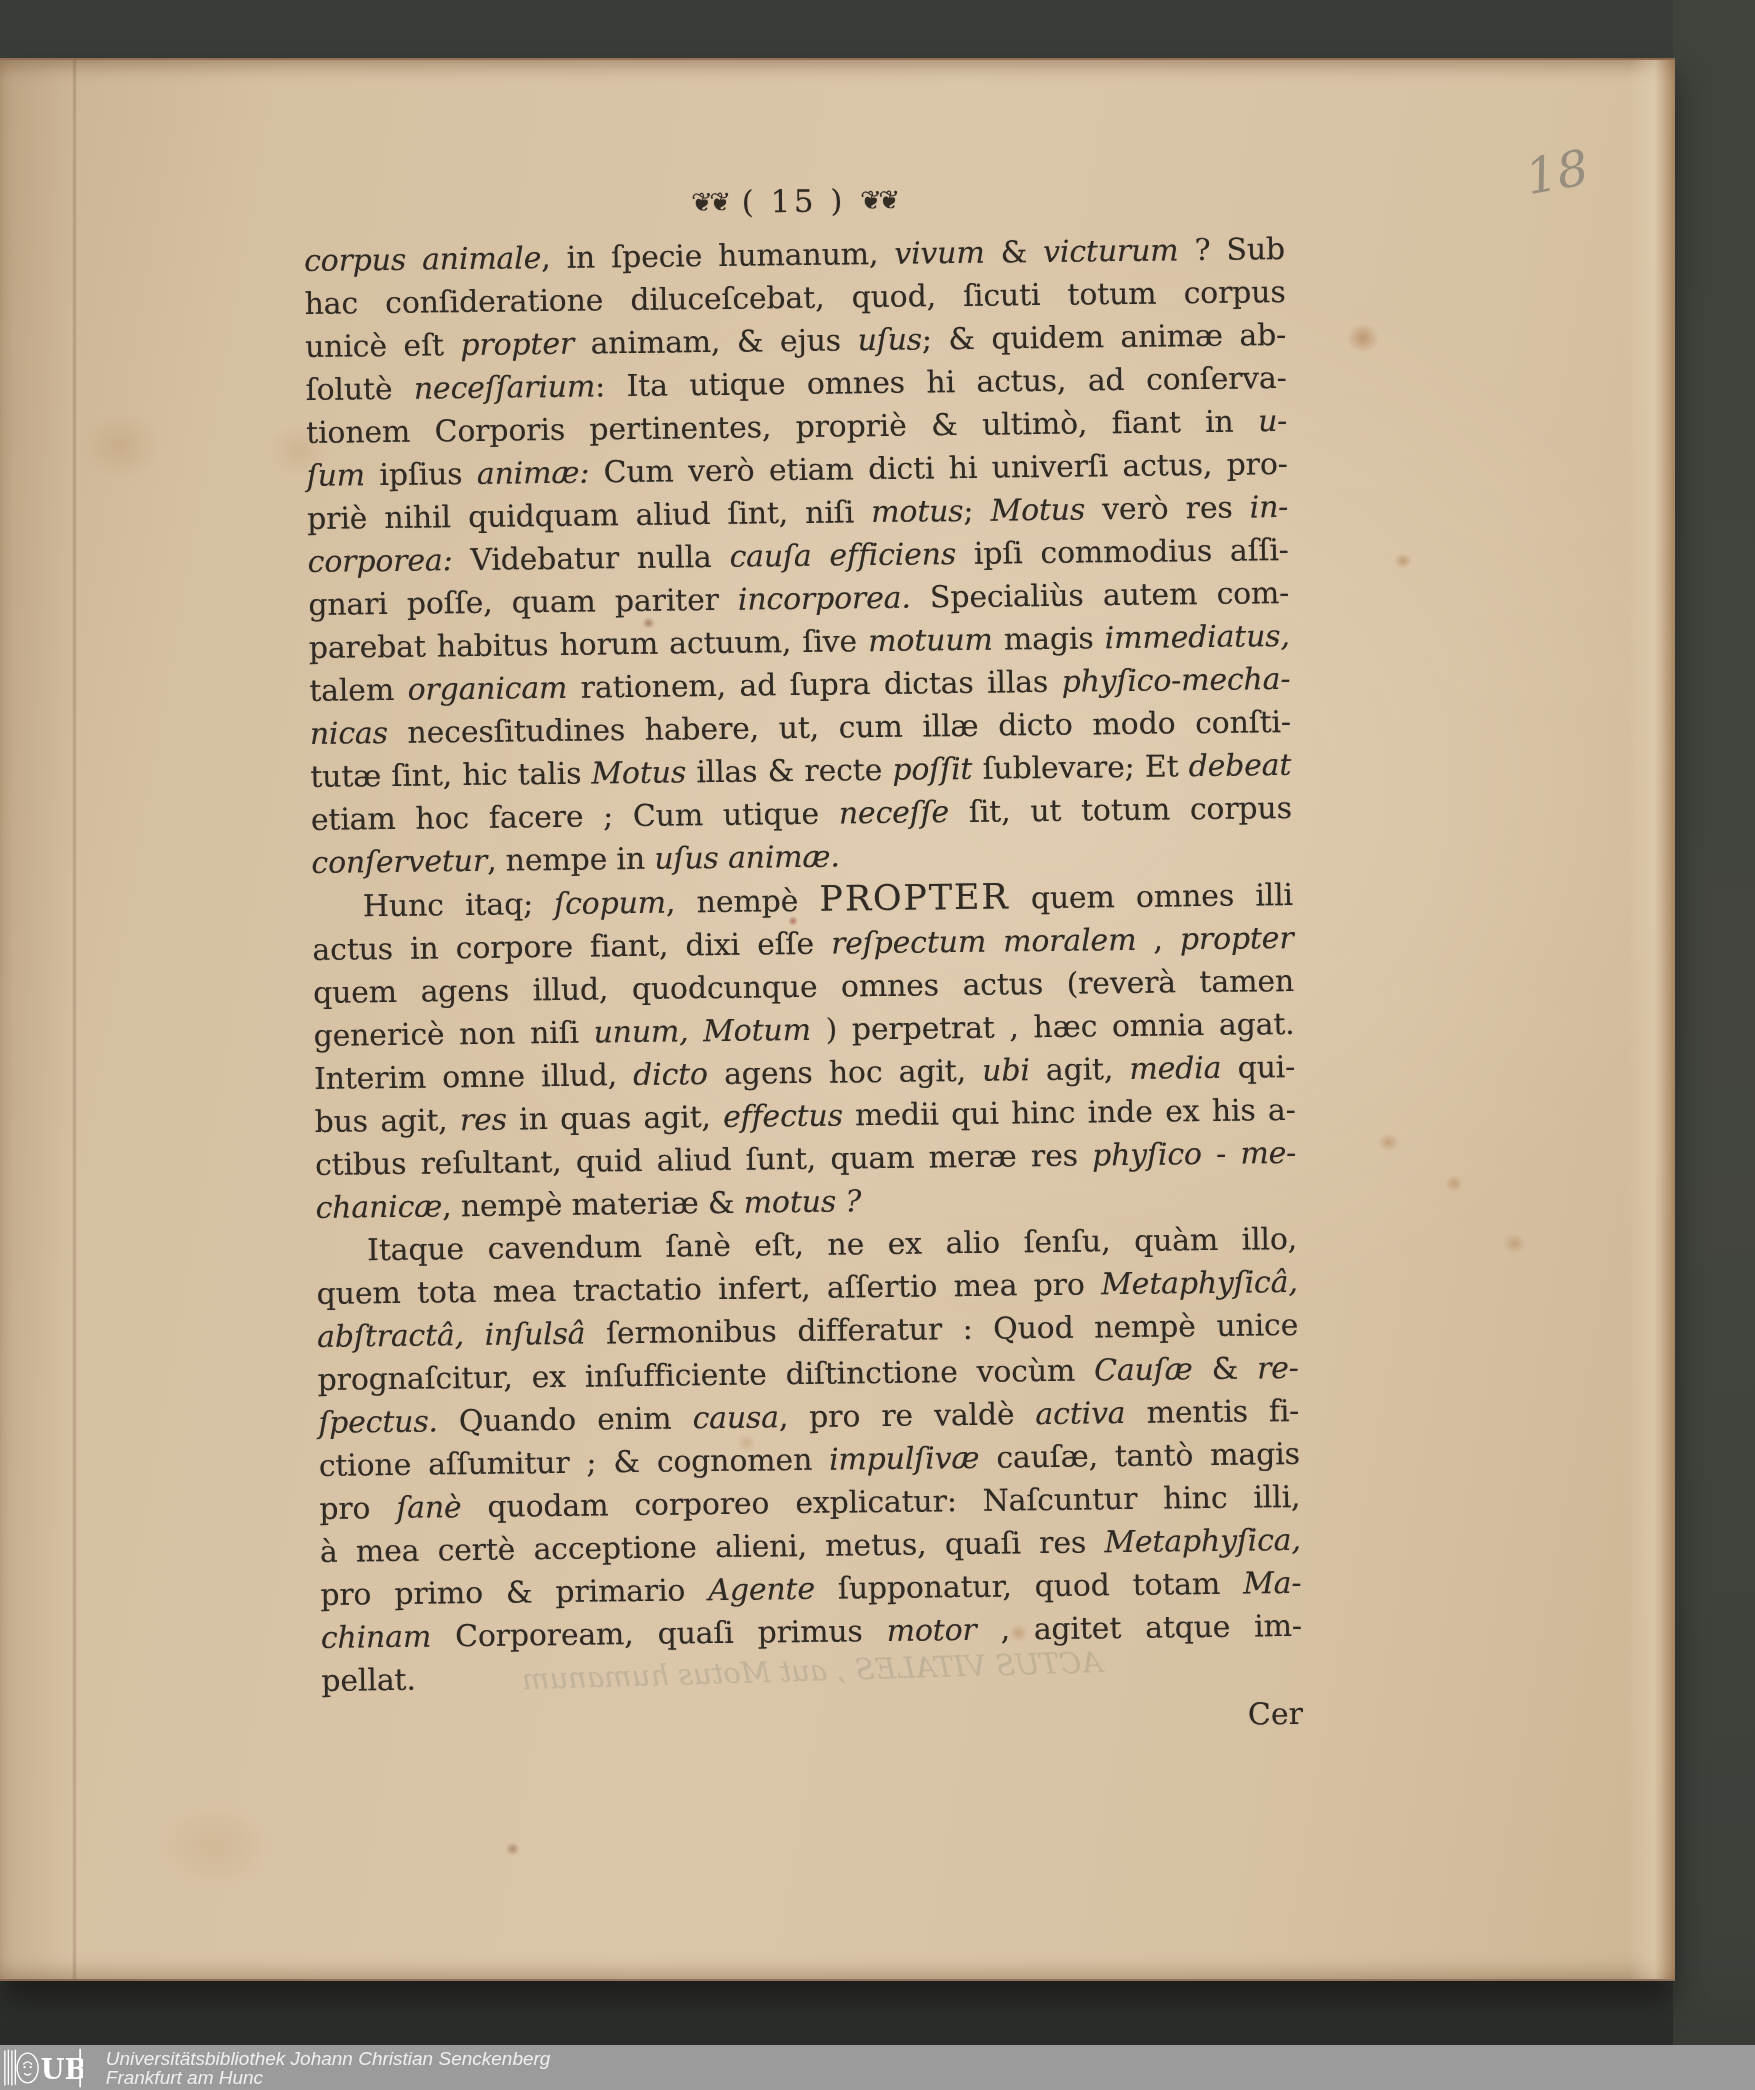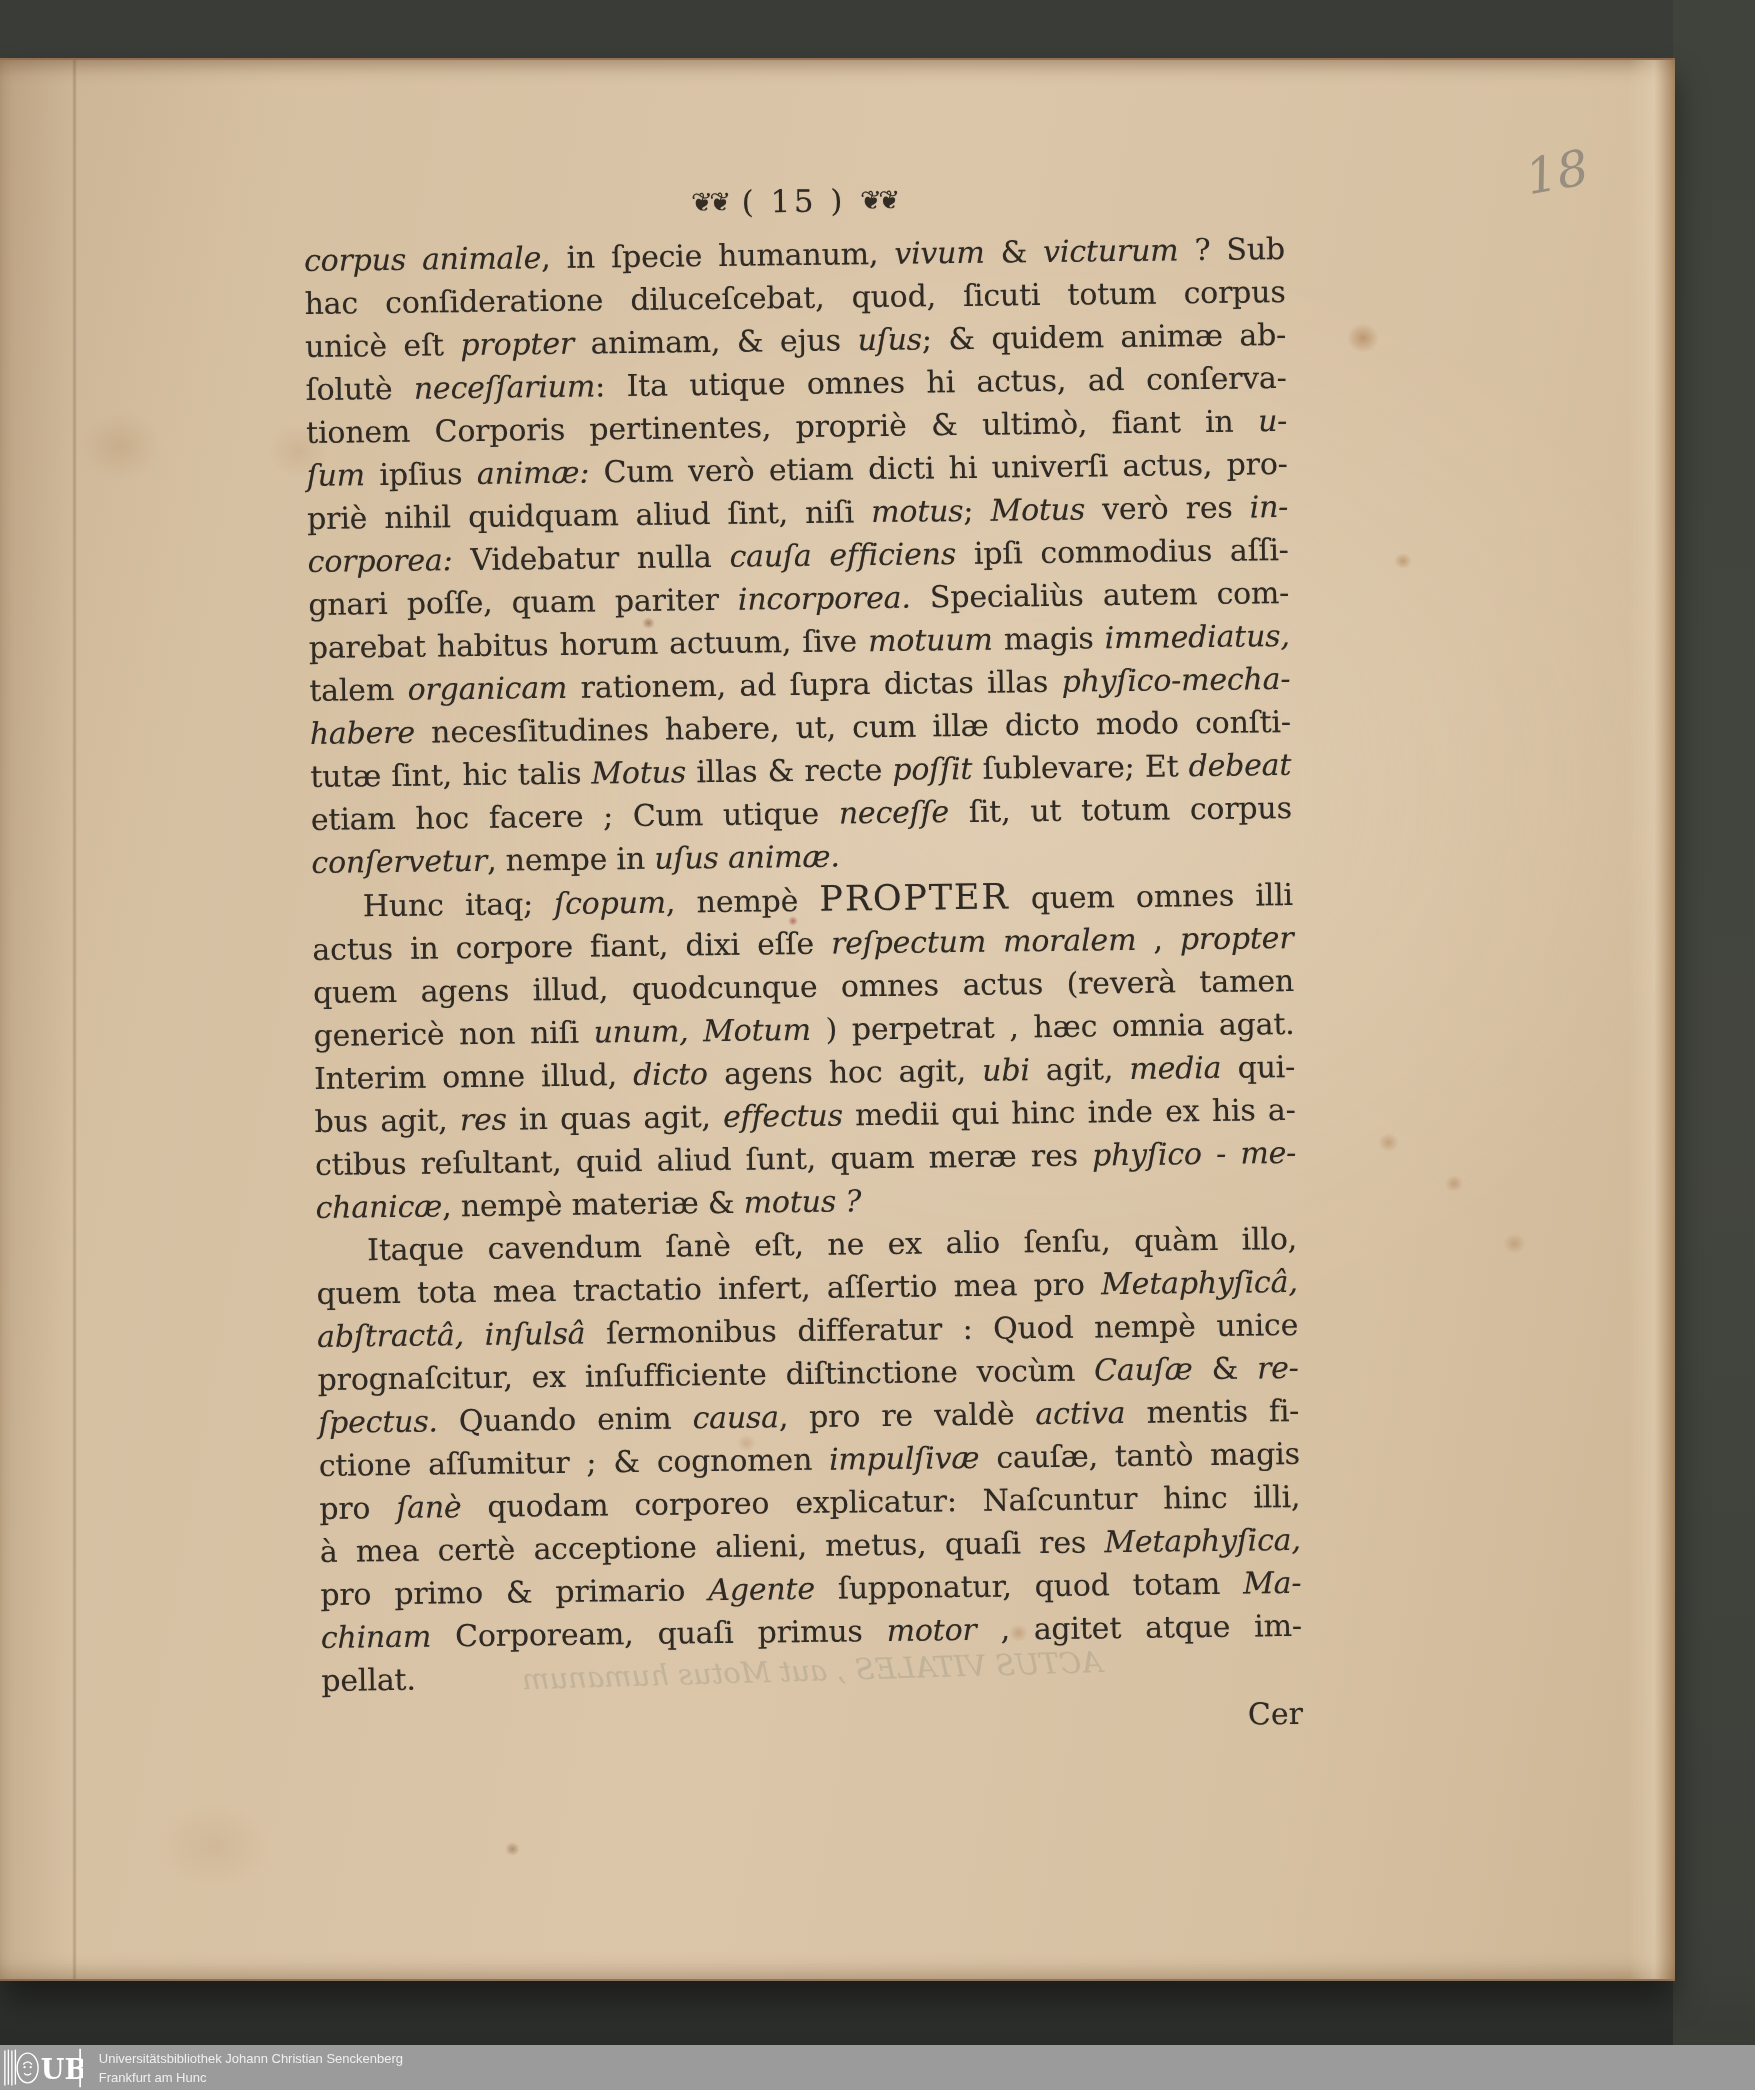--- a/index.html
+++ b/index.html
@@ -48,21 +48,21 @@
   .bleedthrough{position:absolute;left:61px;top:1487px;width:720px;
         transform:scaleX(-1) rotate(1deg);opacity:.17;color:#4d5f52;
         font-size:29px;white-space:nowrap;pointer-events:none;}
   .handwritten{position:absolute;left:1526px;top:84px;font-size:49px;font-style:italic;
         color:#8d8679;opacity:.85;transform:rotate(-10deg);
         font-family:"DejaVu Serif",serif;}
   
   .footer{position:absolute;left:0;bottom:0;width:1756px;height:46px;background:#9b9b9b;
         display:flex;align-items:center;font-family:"Liberation Sans",sans-serif;gap:16px;}
   .logo{width:81px;height:42px;margin-left:1.8px;flex:0 0 auto;}
-  .footer-text{color:#efefef;font-size:13px;line-height:19.3px;}
+  .footer-text{margin-left:7px;color:#efefef;font-size:19px;line-height:19.3px;font-style:italic;}
 </style>
 </head>
 <body>
 
 <div id="screen">
 
   <div class="paper">
     <div class="gutter-shade"></div>
     <div class="crease"></div>
 
@@ -94,21 +94,21 @@
           <div class="line"><span class="ro">hac conſideratione diluceſcebat, quod, ſicuti totum corpus</span></div>
           <div class="line"><span class="ro">unicè eſt </span><span class="it">propter</span><span class="ro"> animam, &amp; ejus </span><span class="it">uſus</span><span class="ro">; &amp; quidem animæ ab-</span></div>
           <div class="line"><span class="ro">ſolutè </span><span class="it">neceſſarium</span><span class="ro">:  Ita utique omnes hi actus, ad conſerva-</span></div>
           <div class="line"><span class="ro">tionem Corporis pertinentes, propriè &amp; ultimò, fiant in </span><span class="it">u-</span></div>
           <div class="line"><span class="it">ſum</span><span class="ro"> ipſius </span><span class="it">animæ:</span><span class="ro"> Cum verò etiam dicti hi univerſi actus, pro-</span></div>
           <div class="line"><span class="ro">priè nihil quidquam aliud ſint, niſi </span><span class="it">motus</span><span class="ro">;  </span><span class="it">Motus</span><span class="ro"> verò res </span><span class="it">in-</span></div>
           <div class="line"><span class="it">corporea:</span><span class="ro">  Videbatur nulla </span><span class="it">cauſa efficiens</span><span class="ro"> ipſi commodius aſſi-</span></div>
           <div class="line"><span class="ro">gnari poſſe, quam pariter </span><span class="it">incorporea.</span><span class="ro">   Specialiùs autem com-</span></div>
           <div class="line"><span class="ro">parebat habitus horum actuum, ſive </span><span class="it">motuum</span><span class="ro"> magis </span><span class="it">immediatus,</span></div>
           <div class="line"><span class="ro">talem </span><span class="it">organicam</span><span class="ro"> rationem, ad ſupra dictas illas </span><span class="it">phyſico-mecha-</span></div>
-          <div class="line"><span class="it">habere</span><span class="ro"> necesſitudines habere, ut, cum illæ dicto modo conſti-</span></div>
+          <div class="line"><span class="it">nicas</span><span class="ro"> necesſitudines habere, ut, cum illæ dicto modo conſti-</span></div>
           <div class="line"><span class="ro">tutæ ſint, hic talis </span><span class="it">Motus</span><span class="ro"> illas &amp; recte </span><span class="it">poſſit</span><span class="ro"> ſublevare;  Et </span><span class="it">debeat</span></div>
           <div class="line"><span class="ro">etiam hoc facere ;  Cum utique </span><span class="it">neceſſe</span><span class="ro"> ſit, ut totum corpus</span></div>
           <div class="line end"><span class="it">conſervetur</span><span class="ro">, nempe in </span><span class="it">uſus animæ.</span></div>
           <div class="line indent"><span class="ro">Hunc itaq; </span><span class="it">ſcopum</span><span class="ro">, nempè </span><span class="caps">PROPTER</span><span class="ro"> quem omnes illi</span></div>
           <div class="line"><span class="ro">actus in corpore fiant,  dixi eſſe </span><span class="it">reſpectum moralem</span><span class="ro"> , </span><span class="it">propter</span></div>
           <div class="line"><span class="ro">quem agens illud, quodcunque omnes actus  (reverà tamen</span></div>
           <div class="line"><span class="ro">genericè non niſi </span><span class="it">unum, Motum</span><span class="ro"> ) perpetrat , hæc omnia agat.</span></div>
           <div class="line"><span class="ro">Interim omne illud, </span><span class="it">dicto</span><span class="ro"> agens hoc agit, </span><span class="it">ubi</span><span class="ro"> agit, </span><span class="it">media</span><span class="ro"> qui-</span></div>
           <div class="line"><span class="ro">bus agit, </span><span class="it">res</span><span class="ro"> in quas agit, </span><span class="it">effectus</span><span class="ro"> medii qui hinc inde ex his a-</span></div>
           <div class="line"><span class="ro">ctibus reſultant, quid aliud ſunt, quam meræ res </span><span class="it">phyſico - me-</span></div>

